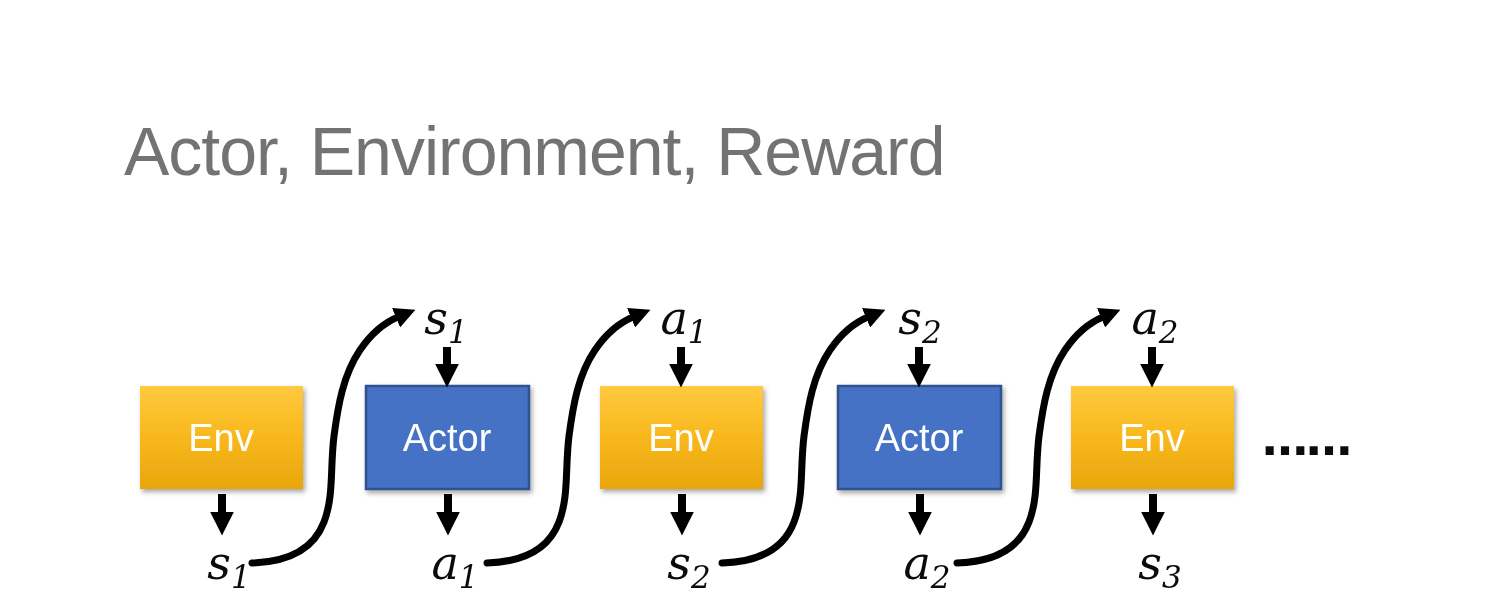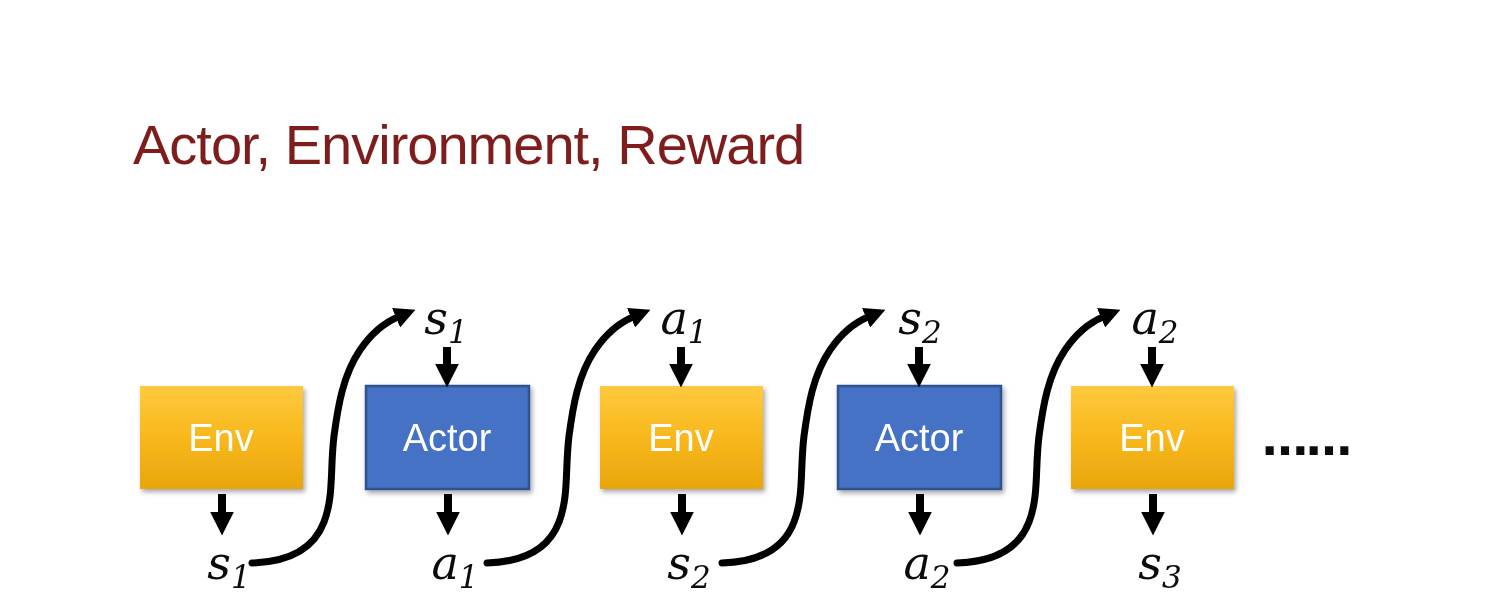--- a/index.html
+++ b/index.html
@@ -6,26 +6,26 @@
   .slide {
     position: relative;
     width: 1500px;
     height: 608px;
     background: #ffffff;
     overflow: hidden;
     font-family: "Liberation Sans", sans-serif;
   }
   .slide-title {
     position: absolute;
-    left: 133px;
+    left: 124px;
     top: 112px;
-    font-size: 56px;
+    font-size: 68px;
     font-weight: 300;
     letter-spacing: -1px;
-    color: #7f1d1d;
+    color: #737373;
     white-space: nowrap;
     font-family: "Liberation Sans", sans-serif;
   }
   svg.diagram { position: absolute; left: 0; top: 0; }
   .box-label {
     font-family: "Liberation Sans", sans-serif;
     font-size: 38px;
     fill: #ffffff;
   }
   .actor-rect { stroke: #2F528F; stroke-width: 2.5; }

